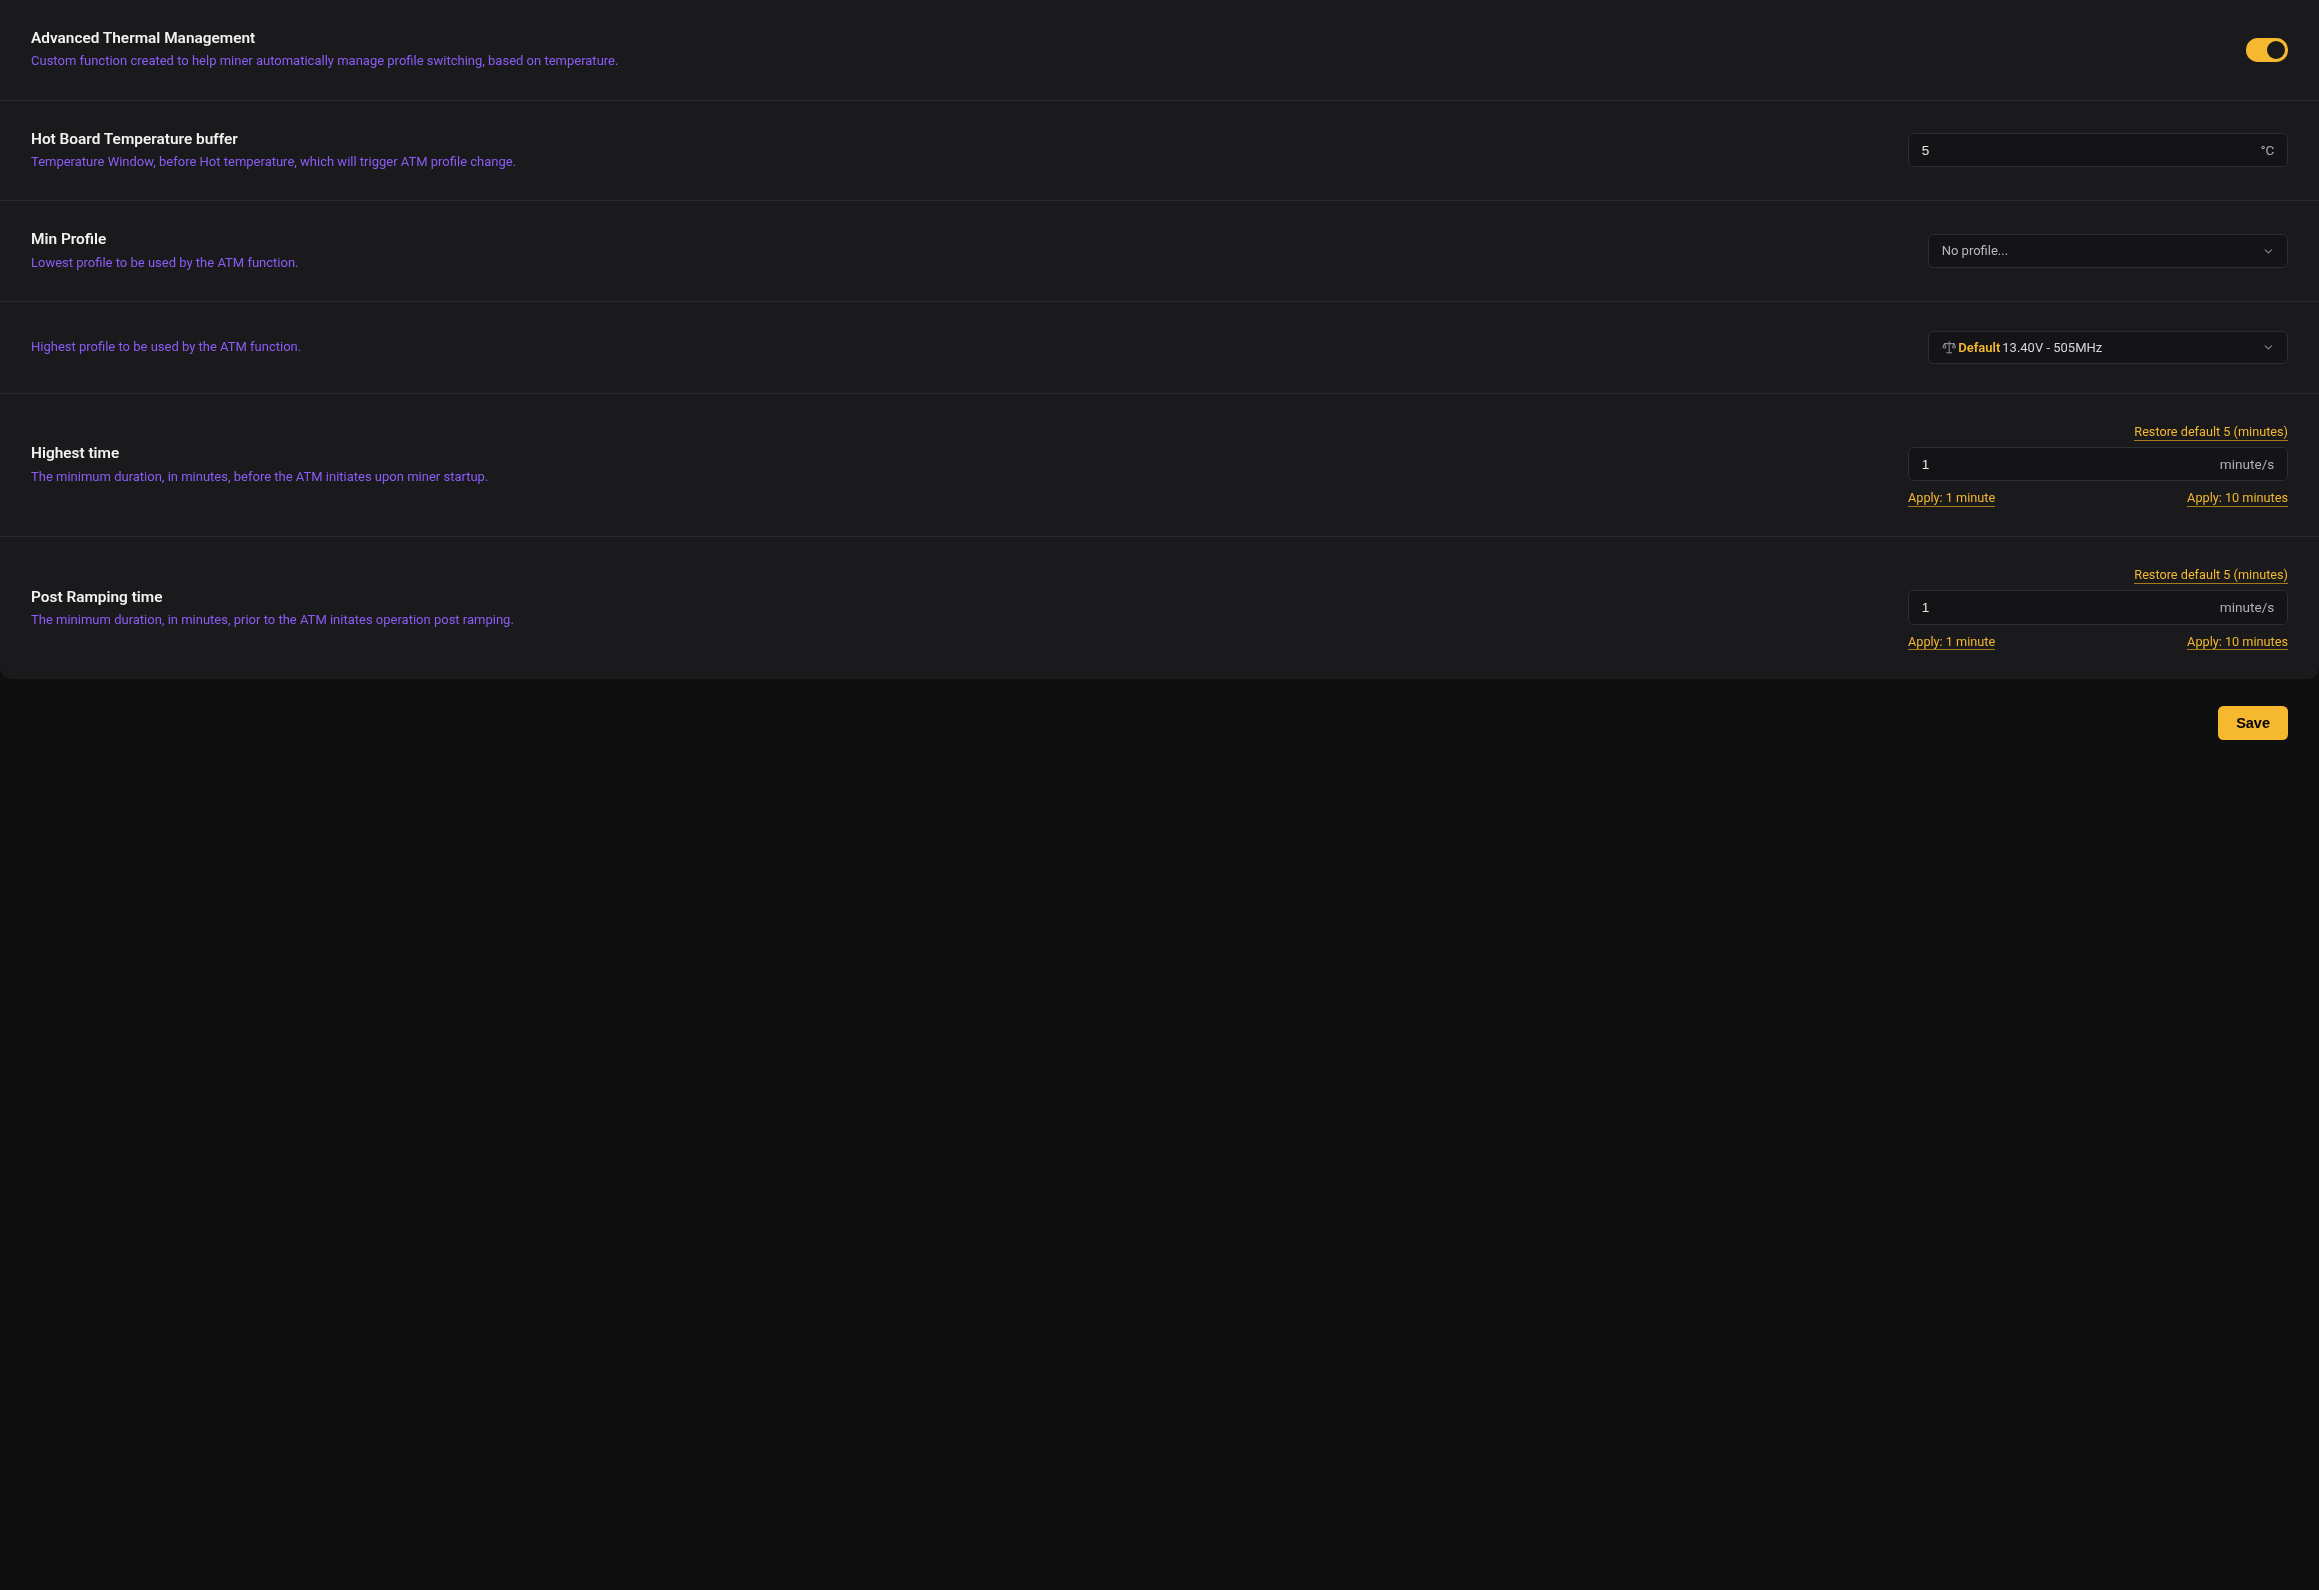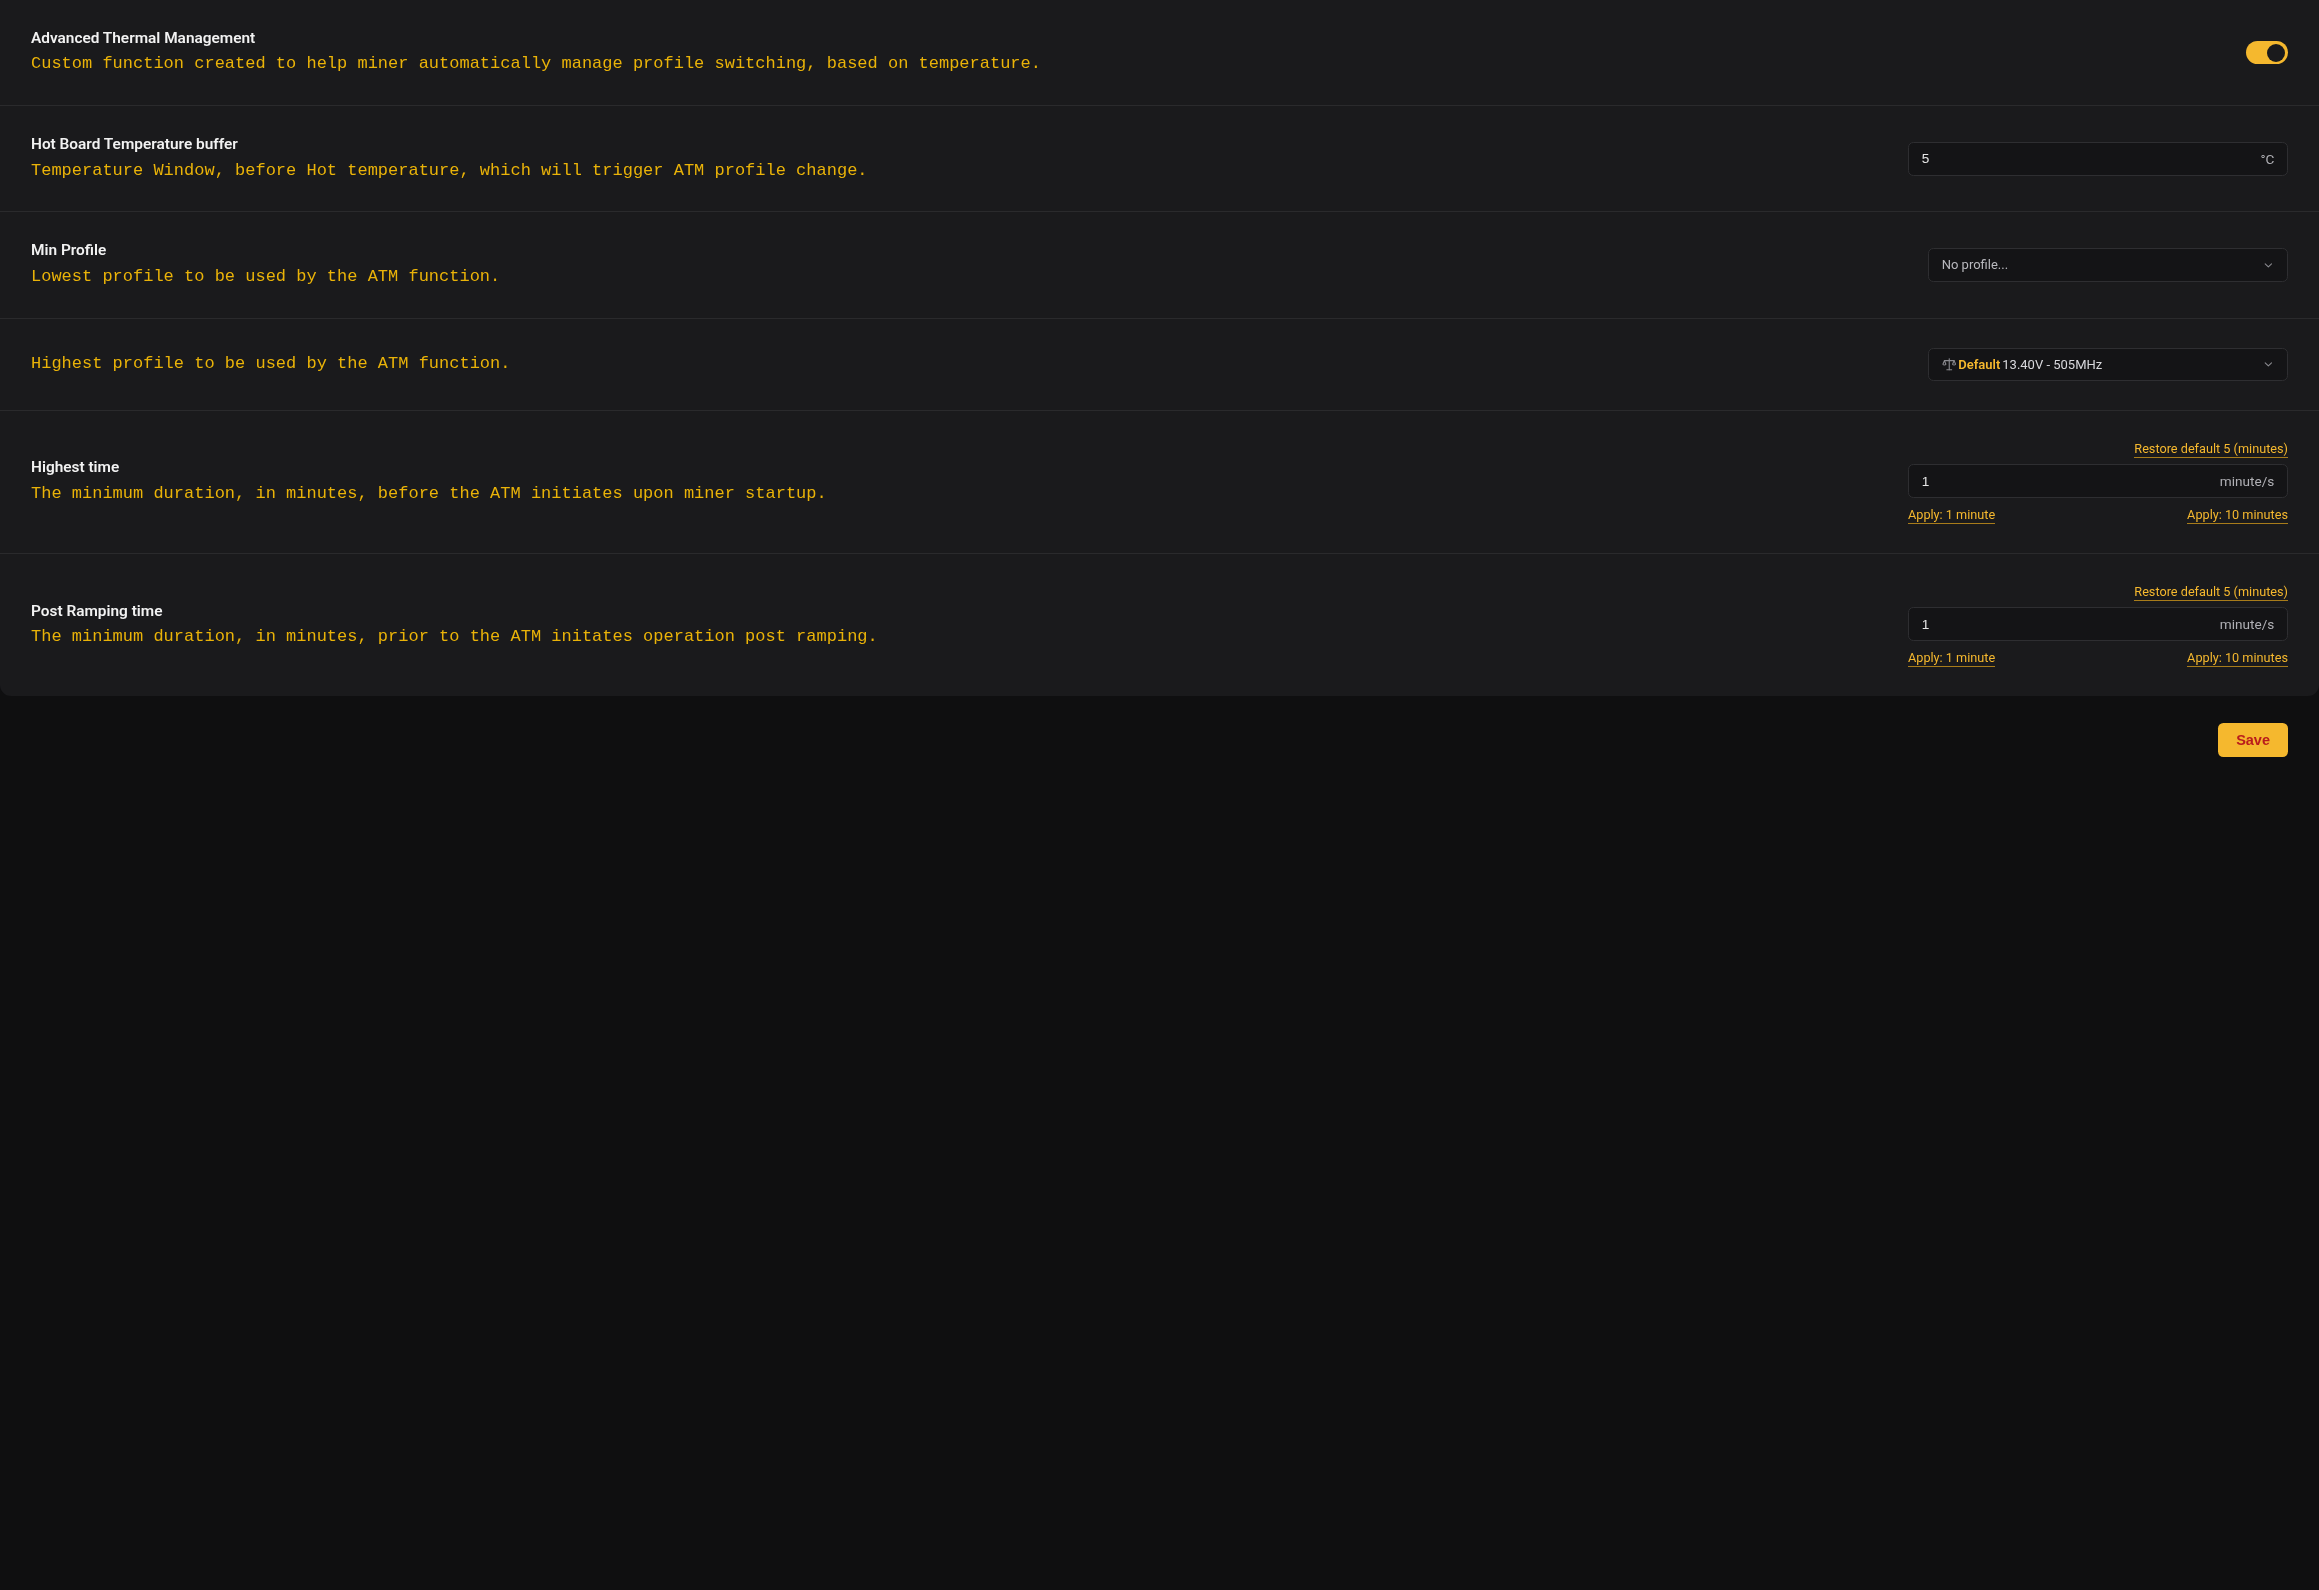--- a/index.html
+++ b/index.html
@@ -26,24 +26,23 @@
   .row:first-child { border-top: none; }
   .row-left { flex: 1; padding-right: 36px; }
   .row-right { width: 380px; flex-shrink: 0; }
   .title {
     font-size: 15.4px;
     font-weight: 600;
     color: #f2f2f2;
     margin-bottom: 5.4px;
   }
   .desc {
-    font-size: 17px;
-    color: #eab308;
+    font-size: 13px;
+    color: #8b5cf6;
     line-height: 1.4;
-    font-family: Liberation Mono, monospace;
   }
   
   .toggle {
     width: 42px;
     height: 23.5px;
     background: #f5b82e;
     border-radius: 11.8px;
     position: relative;
     cursor: pointer;
   }
@@ -111,21 +110,21 @@
     padding-bottom: 0.9px;
   }
   
   .save-bar {
     display: flex;
     justify-content: flex-end;
     padding: 0 31px 27px 31px;
   }
   .save-btn {
     background: #f5b82e;
-    color: #b91c1c;
+    color: #000000;
     border: none;
     border-radius: 5.4px;
     padding: 9px 18px;
     font-size: 14.5px;
     font-weight: 600;
     cursor: pointer;
   }
   .toggle-cell { display:flex; justify-content:flex-end; }
 </style>
 </head>

